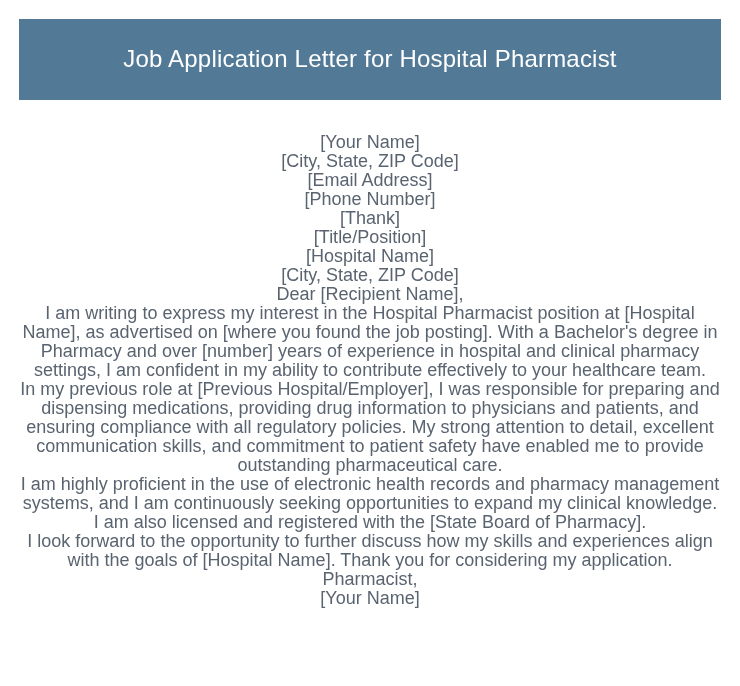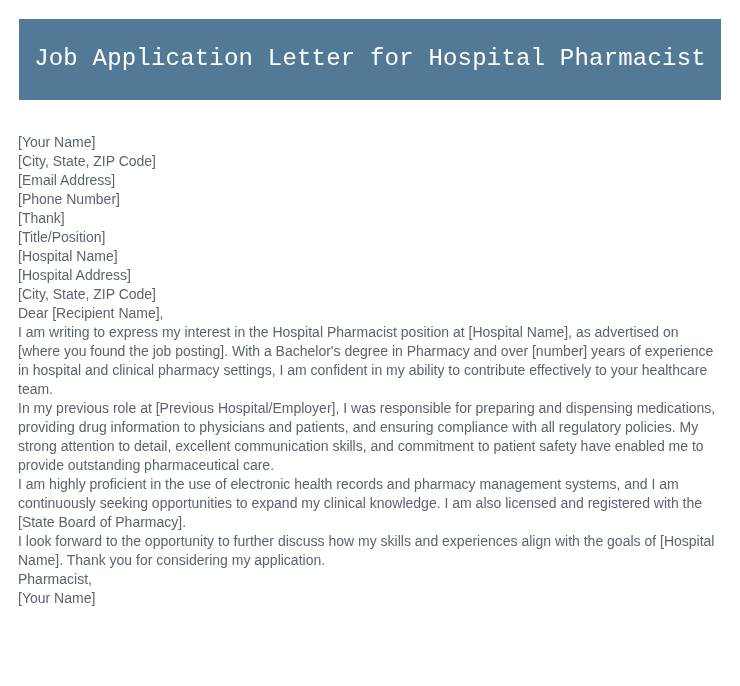--- a/index.html
+++ b/index.html
@@ -32,36 +32,36 @@
   }
 
   #document-title {
     color: #ffffff;
     font-size: 24px;
     font-weight: normal;
     line-height: 1.2;
     letter-spacing: 0.2px;
     text-align: center;
     margin: 0;
-    font-family: Liberation Mono, monospace;
+    font-family: Liberation Sans, sans-serif;
   }
 
   #letter-body {
     padding: 33px 18px 0 18px;
     box-sizing: border-box;
   }
 
   .letter-line,
   .letter-paragraph {
     color: #5a6470;
-    font-size: 14px;
+    font-size: 18px;
     line-height: 19px;
     margin: 0;
     font-family: "Liberation Sans", sans-serif;
-    text-align: left;
+    text-align: center;
     max-width: 704px;
   }
 
   #sender-block,
   #recipient-block,
   #salutation-block,
   #paragraph-block,
   #closing-block {
     margin: 0;
     padding: 0;
@@ -82,21 +82,20 @@
       <div class="letter-line">[Your Name]</div>
       <div class="letter-line">[City, State, ZIP Code]</div>
       <div class="letter-line">[Email Address]</div>
       <div class="letter-line">[Phone Number]</div>
       <div class="letter-line">[Thank]</div>
     </div>
 
     <div id="recipient-block">
       <div class="letter-line">[Title/Position]</div>
       <div class="letter-line">[Hospital Name]</div>
-      <div class="letter-line">[Hospital Address]</div>
       <div class="letter-line">[City, State, ZIP Code]</div>
     </div>
 
     <div id="salutation-block">
       <div class="letter-line">Dear [Recipient Name],</div>
     </div>
 
     <div id="paragraph-block">
       <p class="letter-paragraph">I am writing to express my interest in the Hospital Pharmacist position at [Hospital Name], as advertised on [where you found the job posting]. With a Bachelor's degree in Pharmacy and over [number] years of experience in hospital and clinical pharmacy settings, I am confident in my ability to contribute effectively to your healthcare team.</p>
       <p class="letter-paragraph">In my previous role at [Previous Hospital/Employer], I was responsible for preparing and dispensing medications, providing drug information to physicians and patients, and ensuring compliance with all regulatory policies. My strong attention to detail, excellent communication skills, and commitment to patient safety have enabled me to provide outstanding pharmaceutical care.</p>

